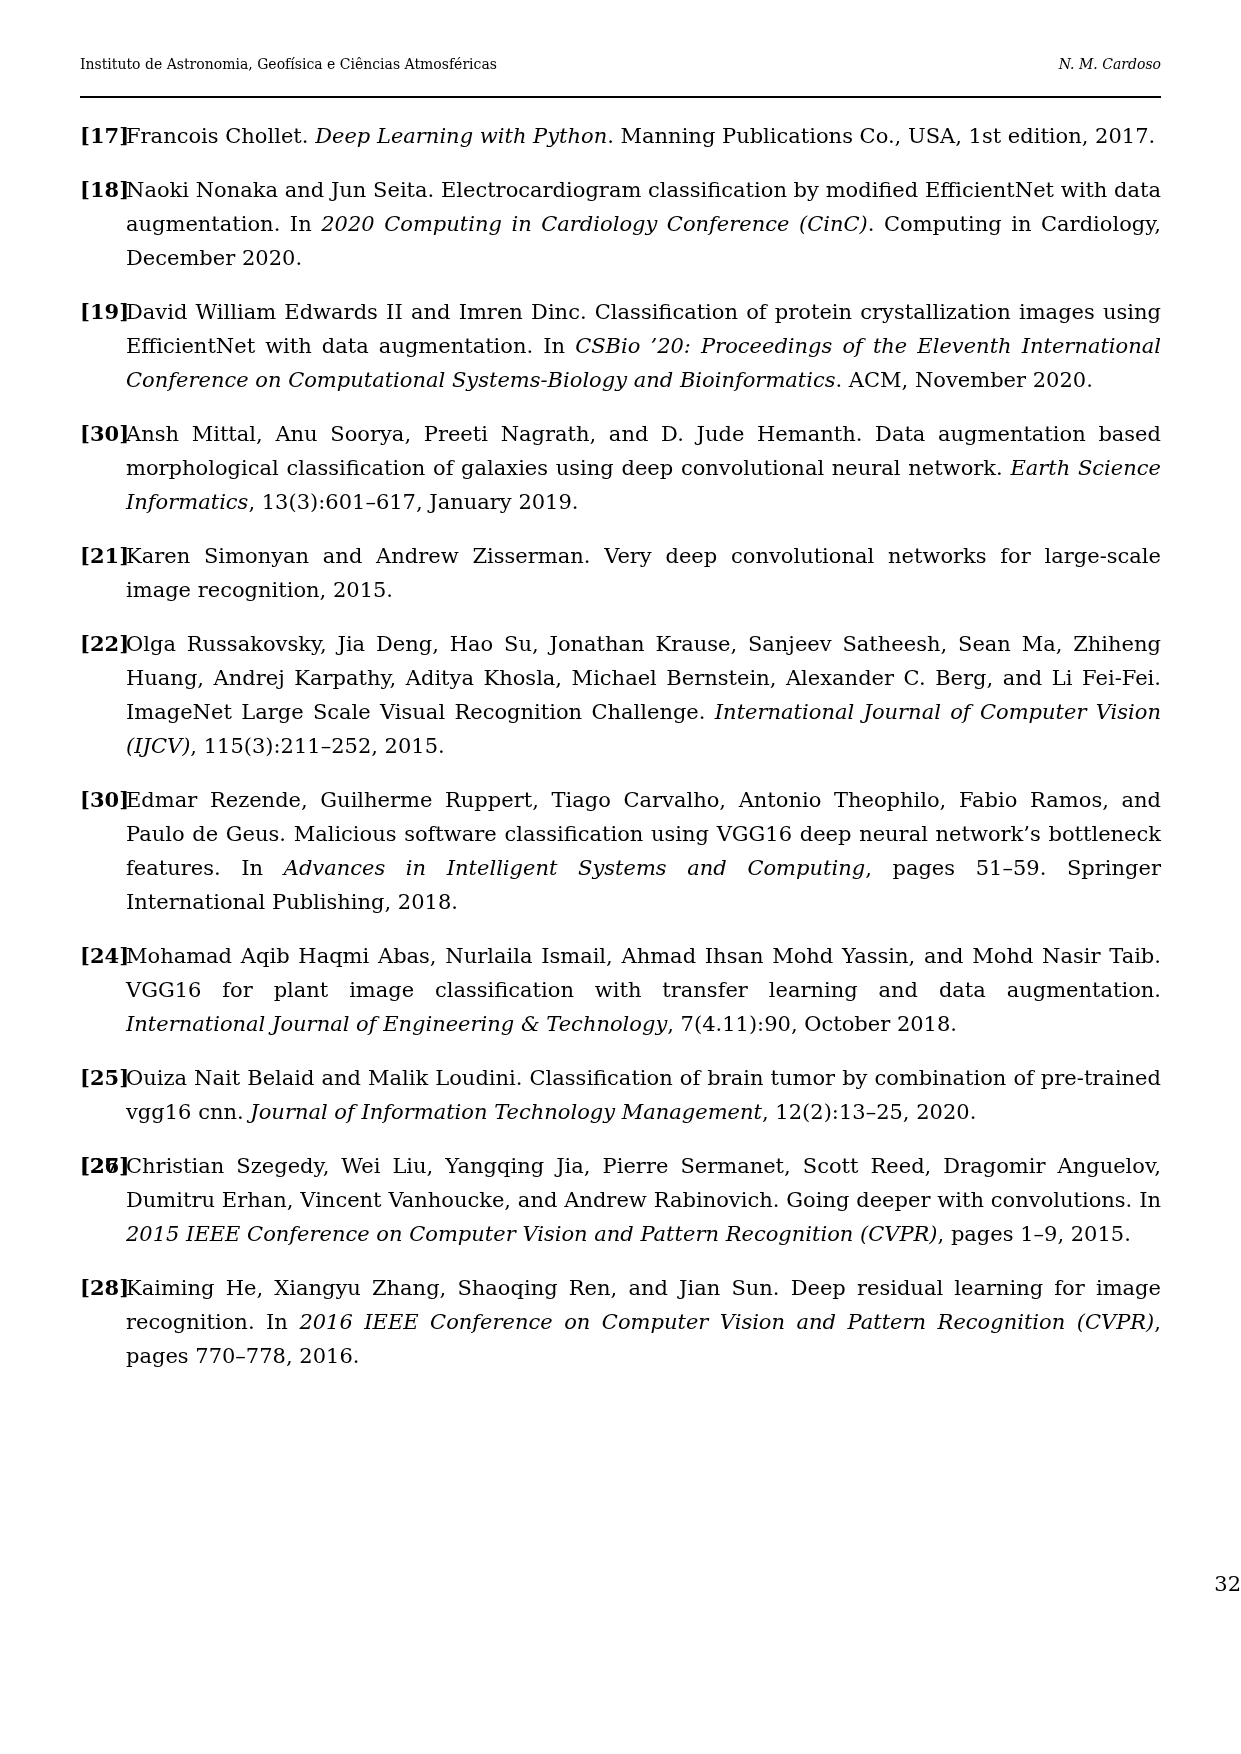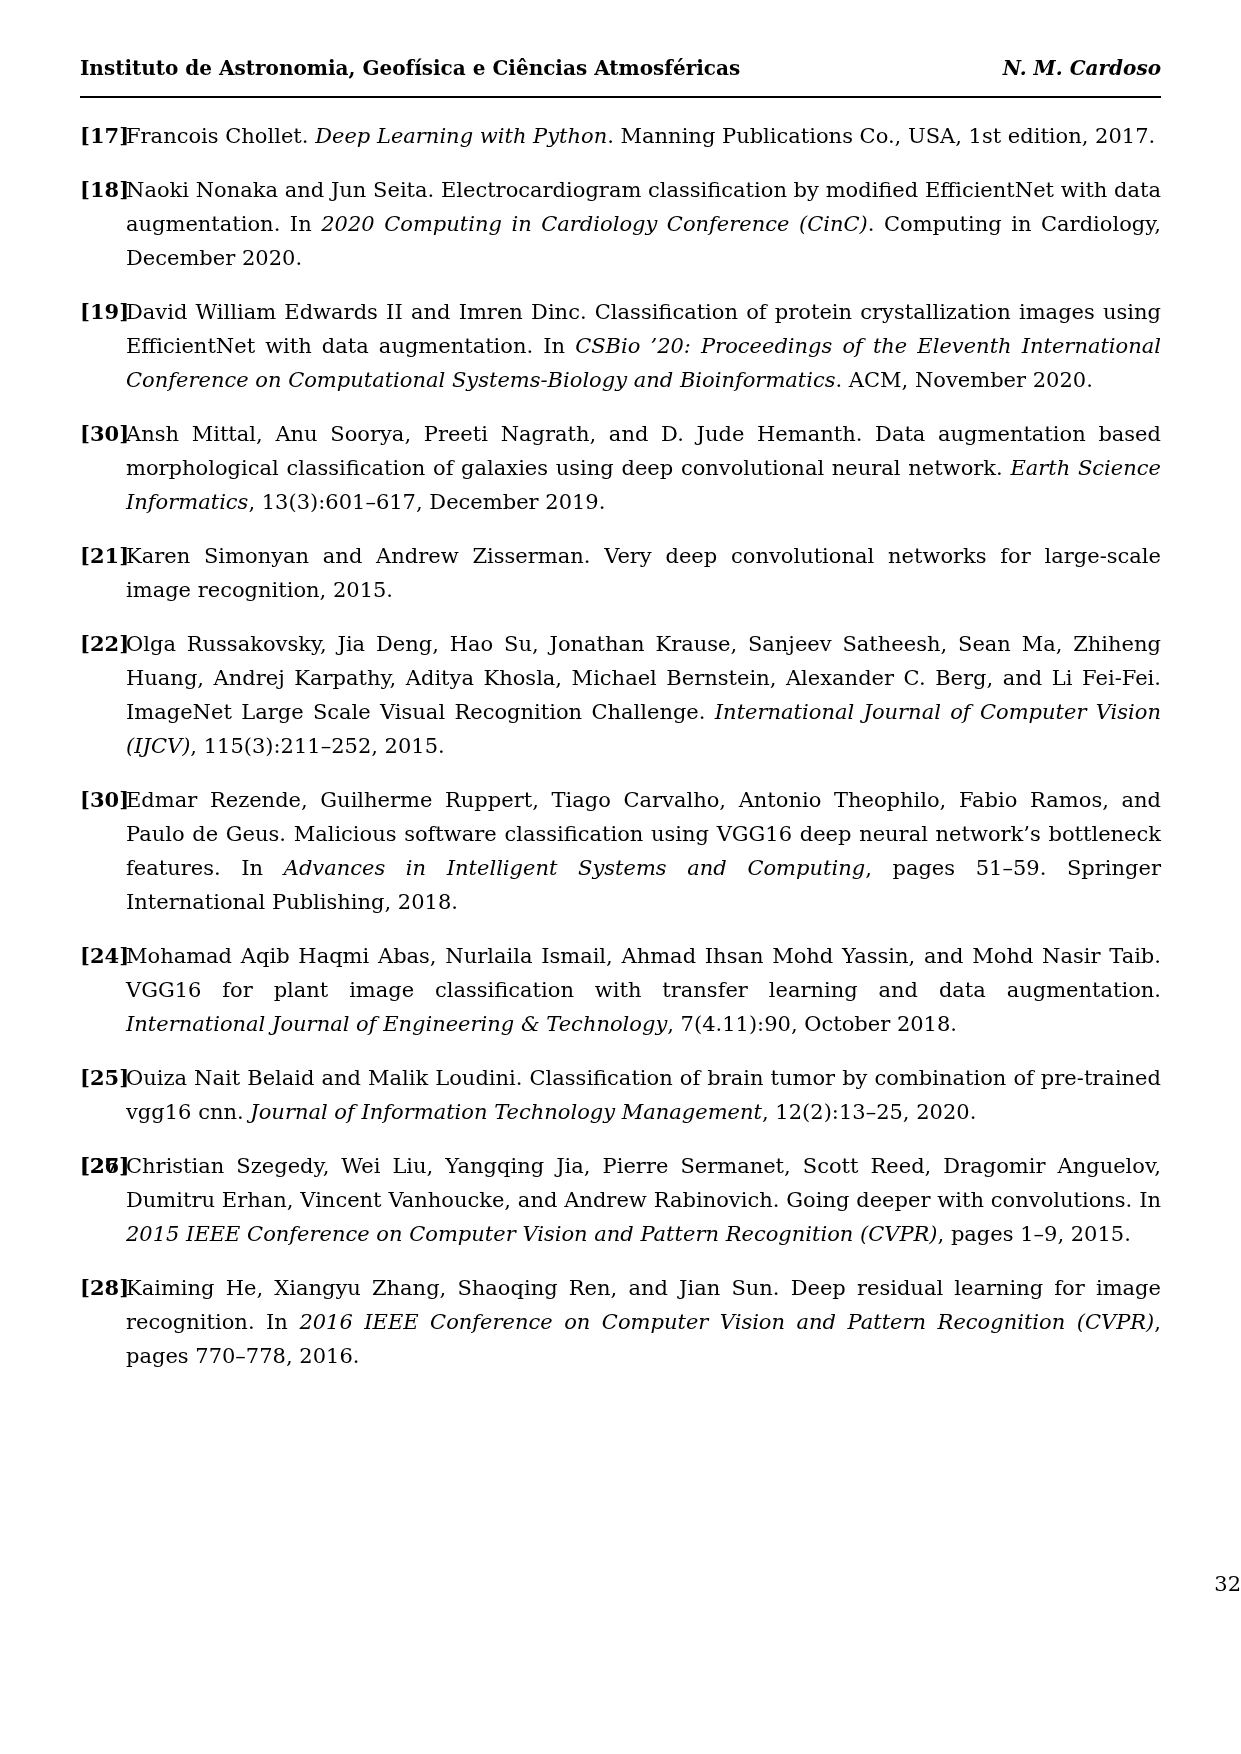--- a/index.html
+++ b/index.html
@@ -19,24 +19,24 @@
   .content {
     position: absolute;
     left: 80px;
     top: 56px;
     width: 1081px;
   }
   .header {
     display: flex;
     justify-content: space-between;
     align-items: baseline;
-    font-size: 20px;
-    font-weight: bold;
+    font-size: 14px;
+    font-weight: normal;
     border-bottom: 2px solid #000000;
-    padding-bottom: 16px;
+    padding-bottom: 24px;
   }
   .header .right {
     font-style: italic;
     margin-left: 15px;
   }
   .ref-list {
     margin-top: 21px;
     font-size: 21px;
     line-height: 34px;
   }
@@ -86,21 +86,21 @@
     <span class="ref-body"><span>Naoki Nonaka and Jun Seita. Electrocardiogram classification by modified EfficientNet with data augmentation. In </span><span class="seg-italic">2020 Computing in Cardiology Conference (CinC)</span><span>. Computing in Cardiology, December 2020.</span></span>
   </div>
 
   <div class="ref">
     <span class="ref-label">[19]</span>
     <span class="ref-body"><span>David William Edwards II and Imren Dinc. Classification of protein crystallization images using EfficientNet with data augmentation. In </span><span class="seg-italic">CSBio ’20: Proceedings of the Eleventh International Conference on Computational Systems-Biology and Bioinformatics</span><span>. ACM, November 2020.</span></span>
   </div>
 
   <div class="ref">
     <span class="ref-label">[30]</span>
-    <span class="ref-body"><span>Ansh Mittal, Anu Soorya, Preeti Nagrath, and D. Jude Hemanth. Data augmentation based morphological classification of galaxies using deep convolutional neural network. </span><span class="seg-italic">Earth Science Informatics</span><span>, 13(3):601–617, December 2019.</span></span>
+    <span class="ref-body"><span>Ansh Mittal, Anu Soorya, Preeti Nagrath, and D. Jude Hemanth. Data augmentation based morphological classification of galaxies using deep convolutional neural network. </span><span class="seg-italic">Earth Science Informatics</span><span>, 13(3):601–617, January 2019.</span></span>
   </div>
 
   <div class="ref">
     <span class="ref-label">[21]</span>
     <span class="ref-body"><span>Karen Simonyan and Andrew Zisserman. Very deep convolutional networks for large-scale image recognition, 2015.</span></span>
   </div>
 
   <div class="ref">
     <span class="ref-label">[22]</span>
     <span class="ref-body"><span>Olga Russakovsky, Jia Deng, Hao Su, Jonathan Krause, Sanjeev Satheesh, Sean Ma, Zhiheng Huang, Andrej Karpathy, Aditya Khosla, Michael Bernstein, Alexander C. Berg, and Li Fei-Fei. ImageNet Large Scale Visual Recognition Challenge. </span><span class="seg-italic">International Journal of Computer Vision (IJCV)</span><span>, 115(3):211–252, 2015.</span></span>

